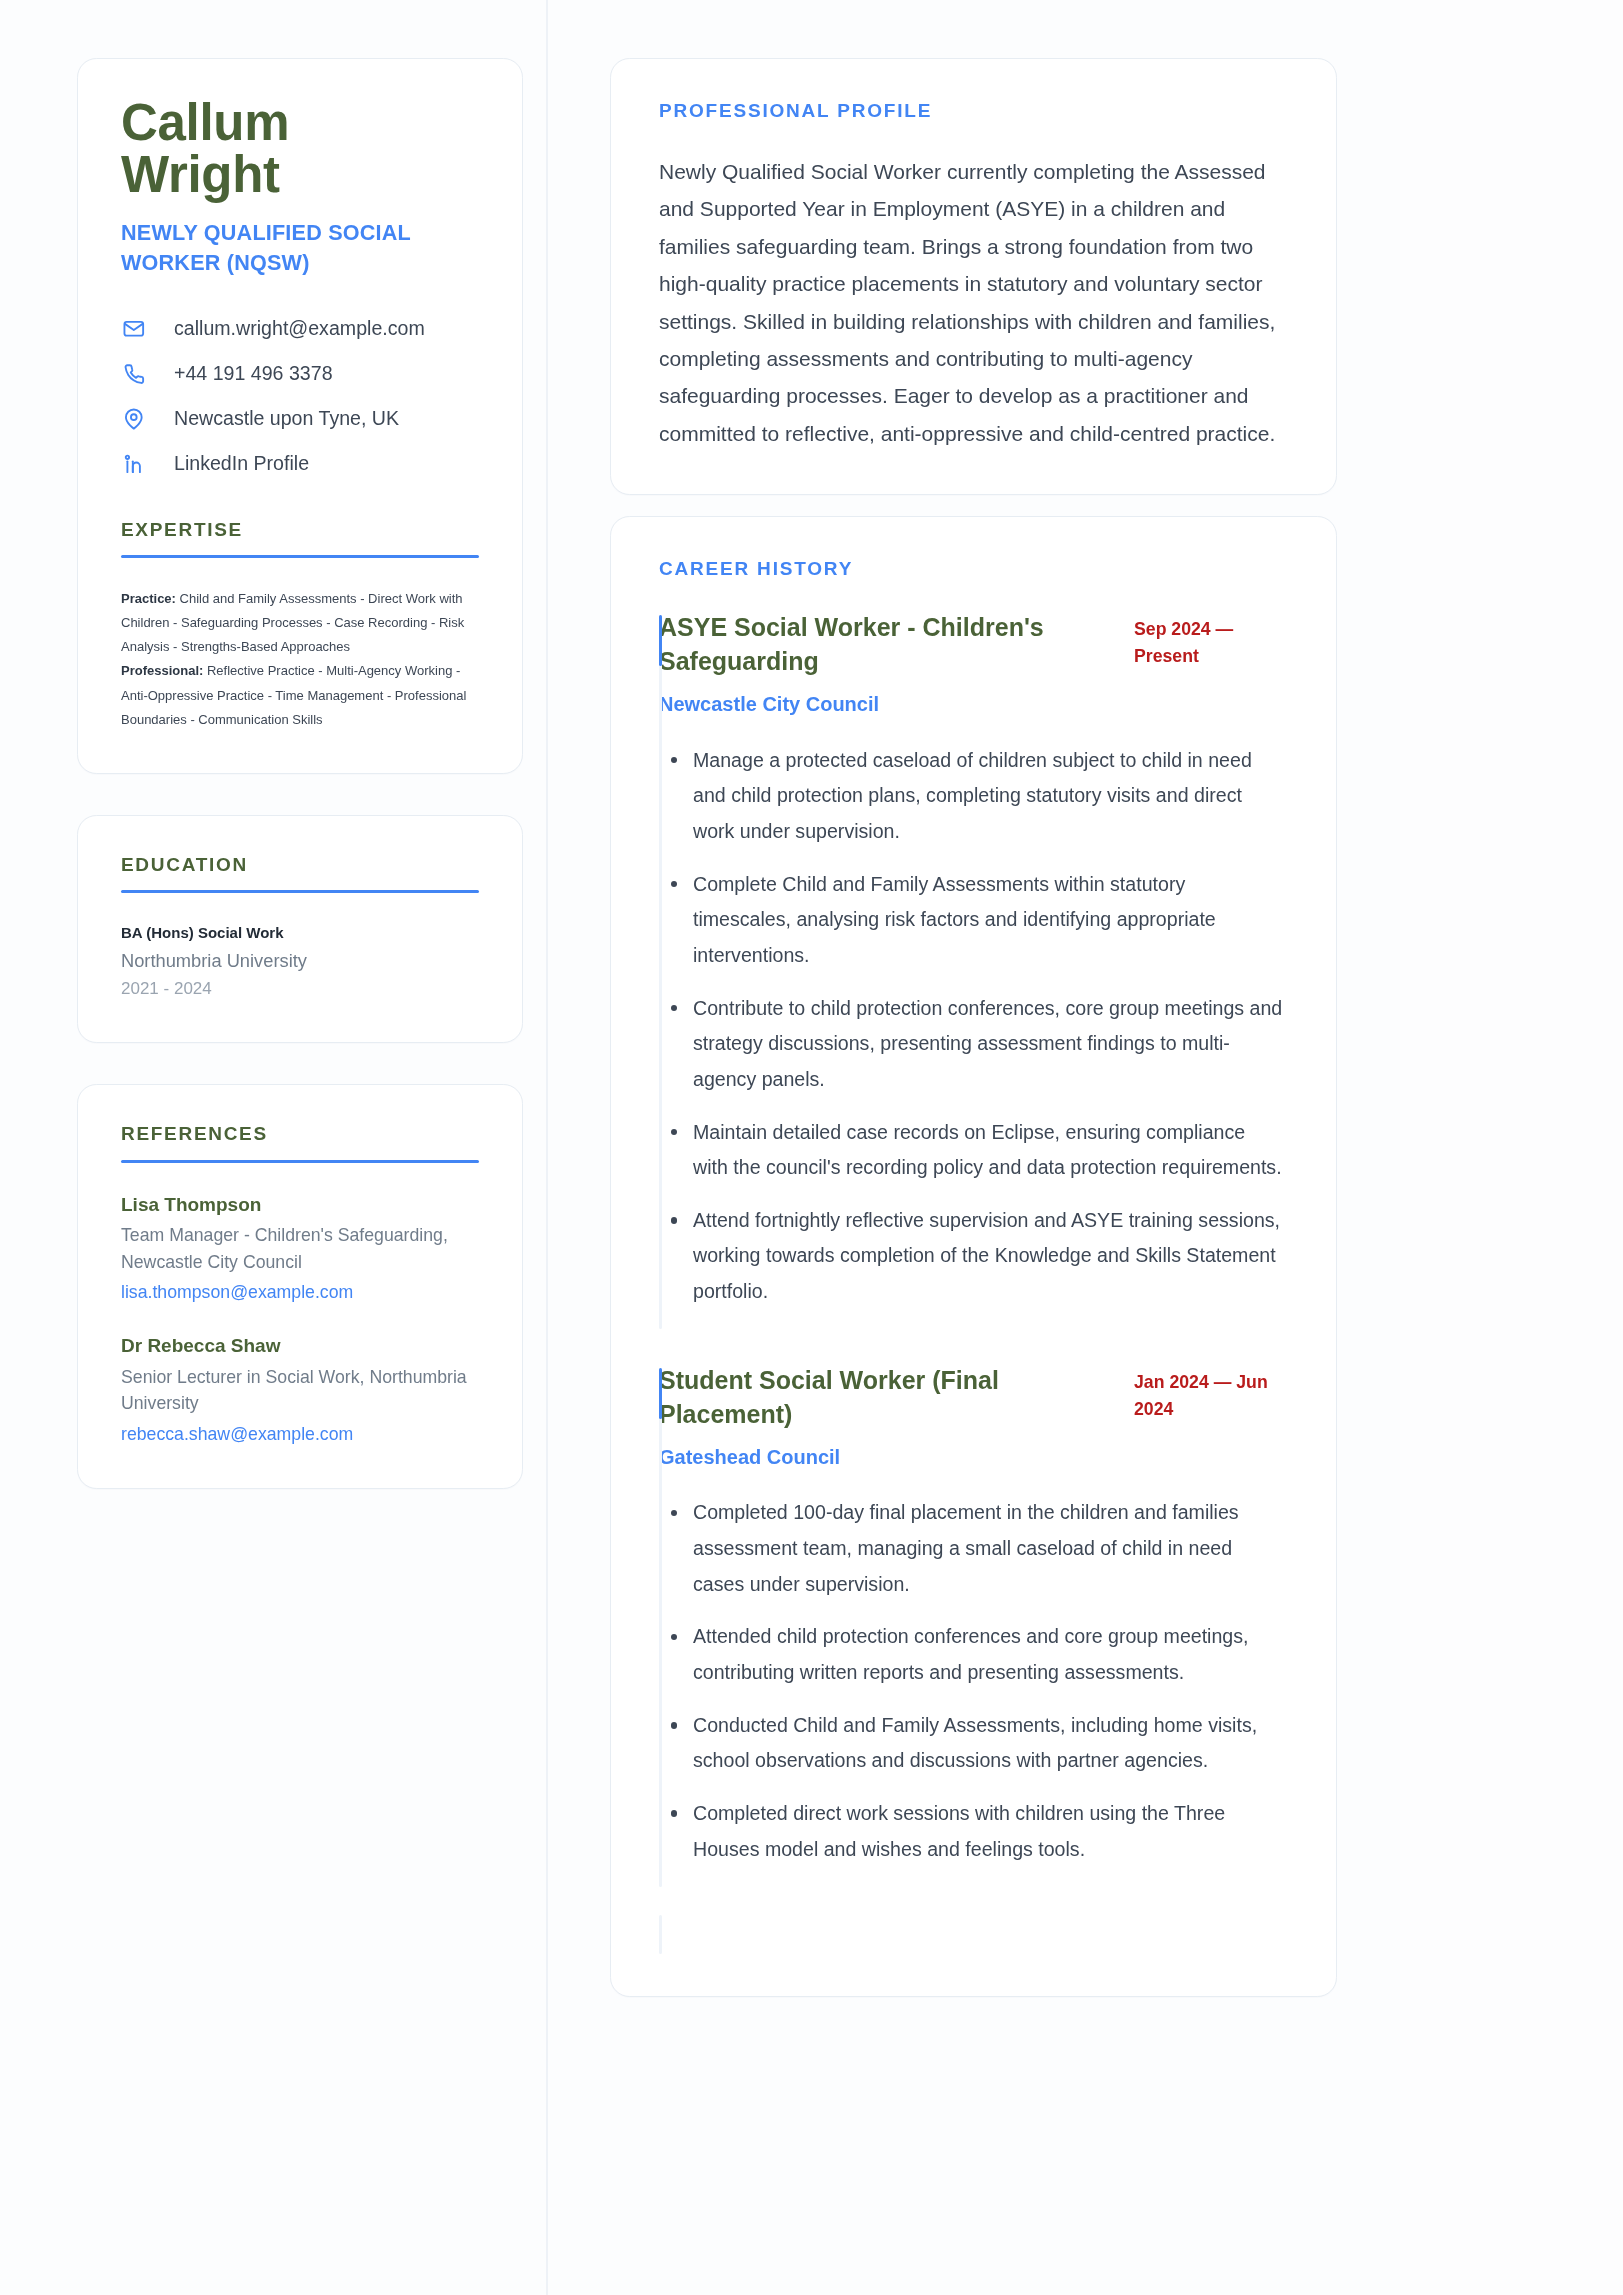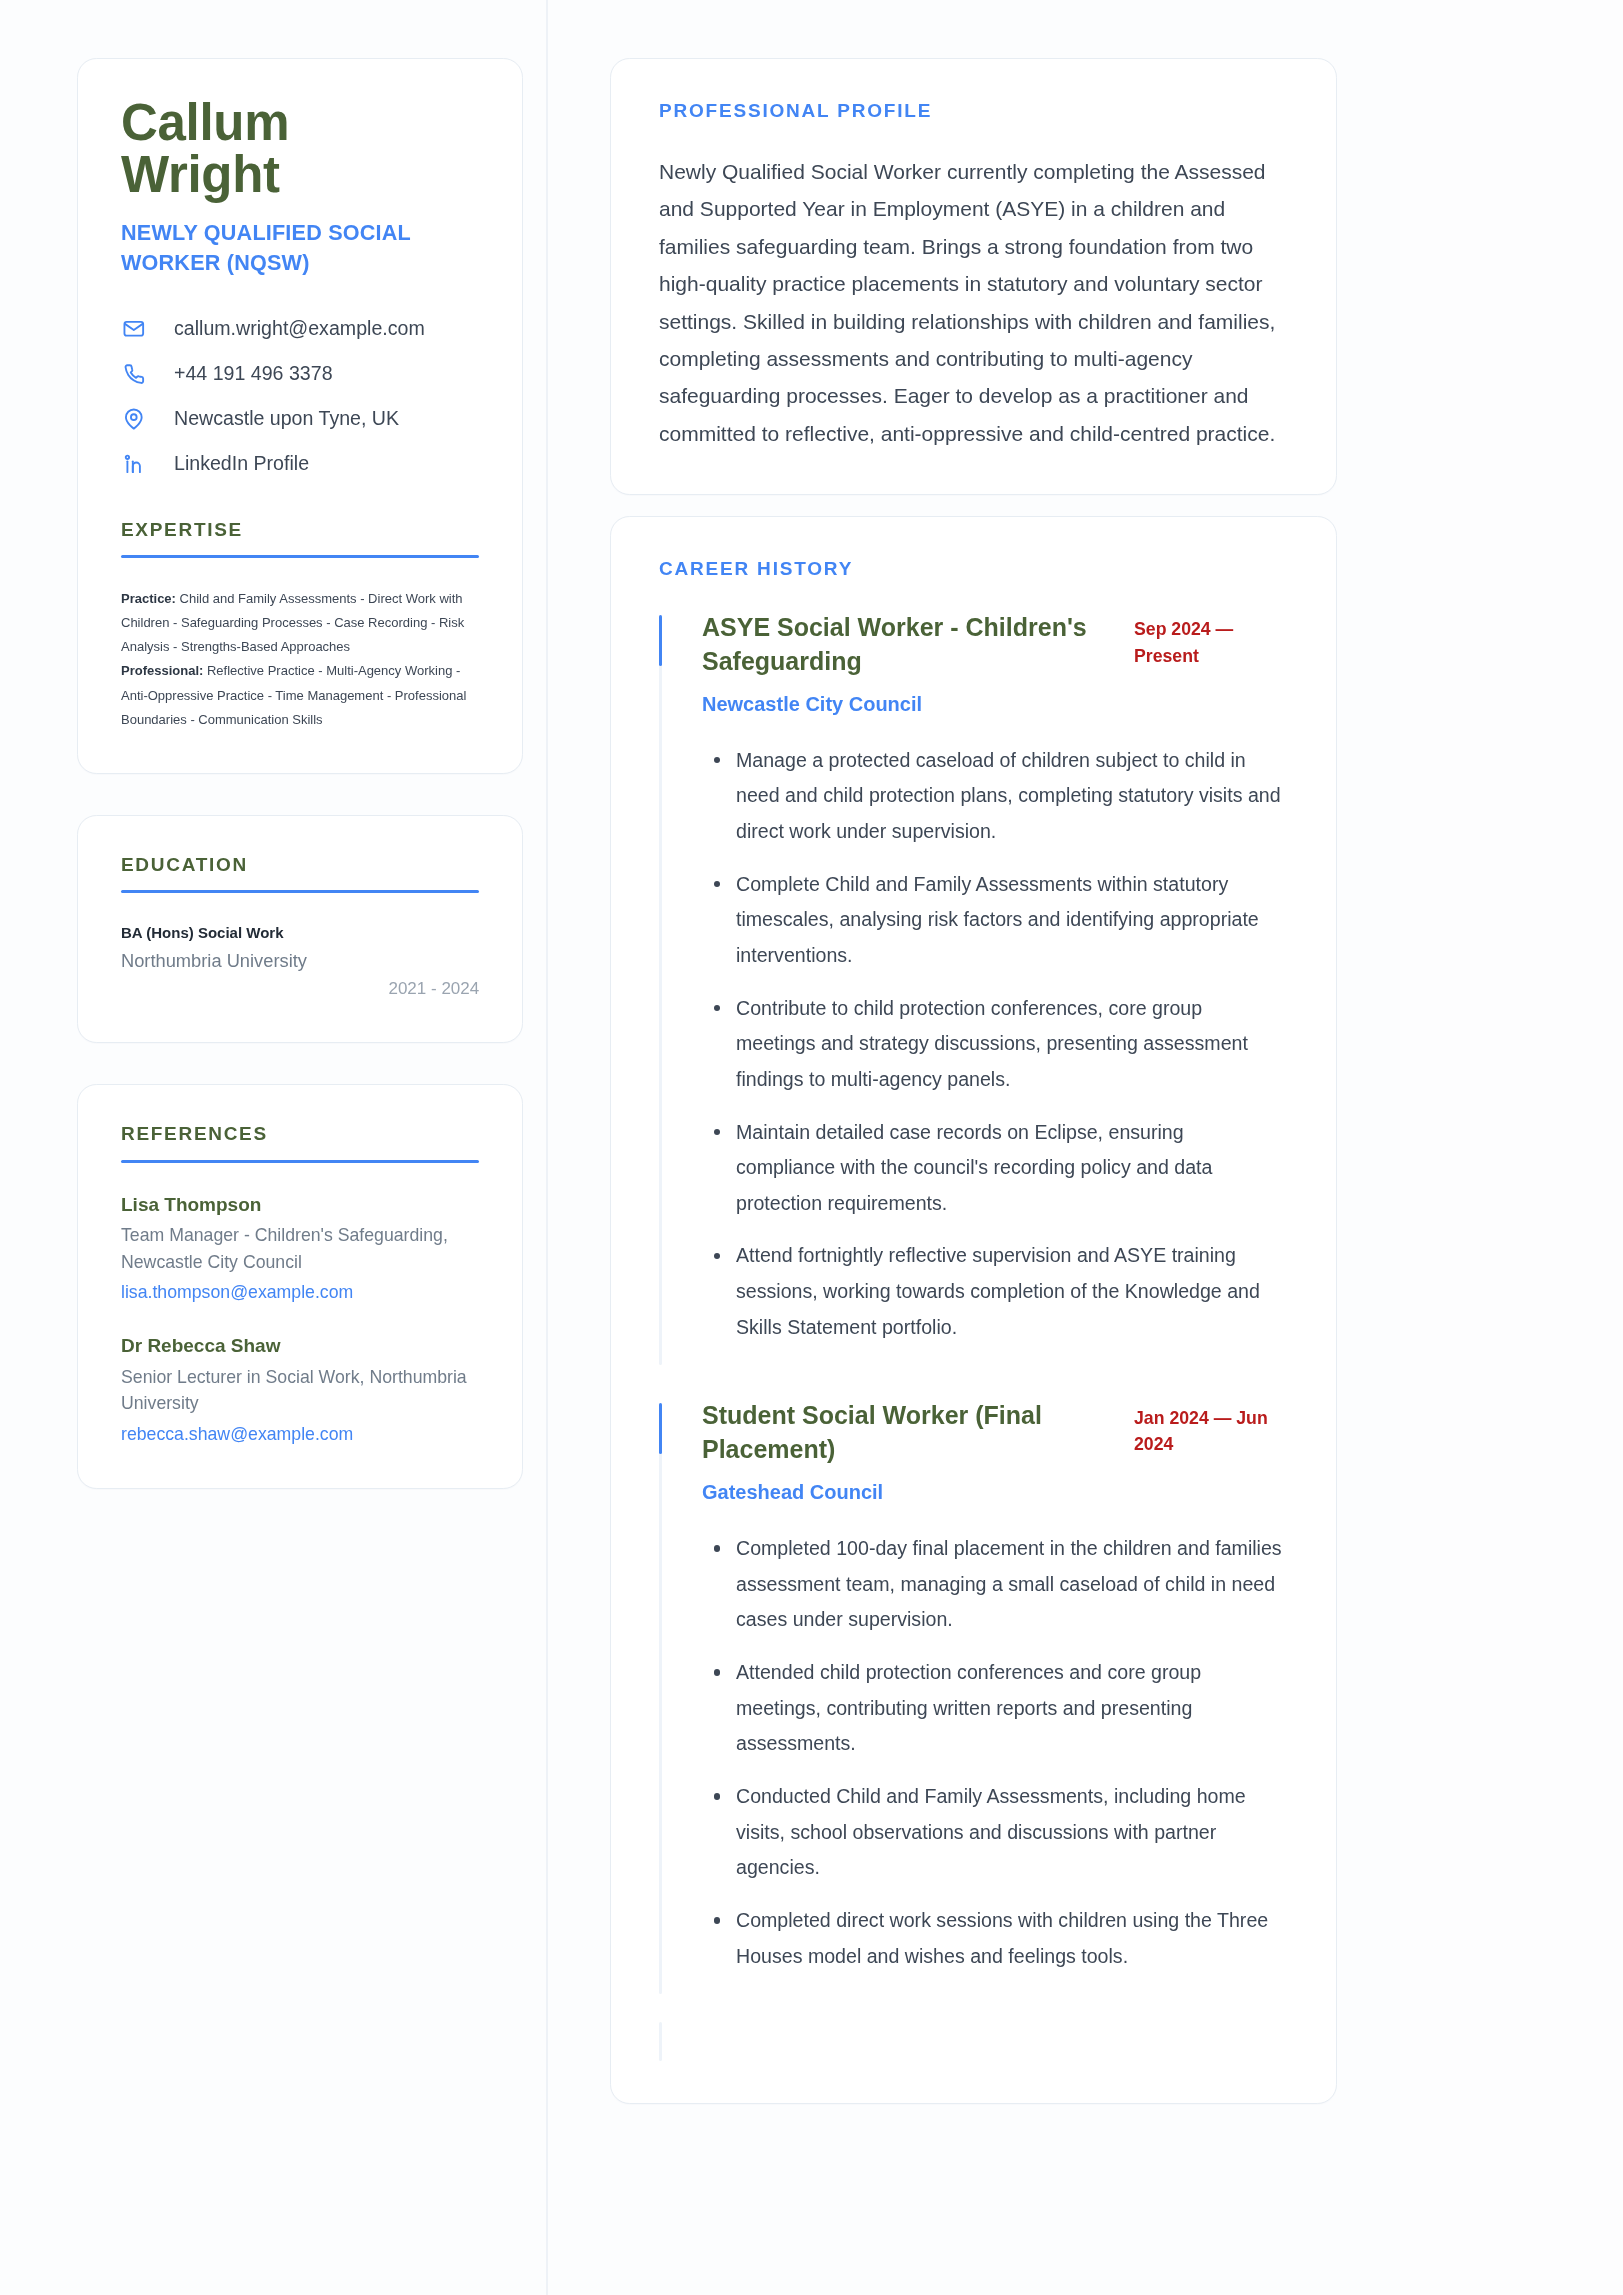--- a/index.html
+++ b/index.html
@@ -145,21 +145,20 @@
   .edu-inst {
     font-size: 18.3px;
     color: #707c8a;
     line-height: 1.45;
   }
   .edu-date {
     font-size: 17px;
     color: #9aa4b0;
     line-height: 1.5;
     margin-top: 1.3px;
-    text-align: right;
   }
 
   
   .ref-item + .ref-item { margin-top: 27.5px; }
   .ref-name {
     font-size: 19px;
     font-weight: 700;
     color: #4a6237;
     line-height: 1.4;
     margin-bottom: 3.9px;
@@ -177,21 +176,21 @@
   }
 
   
   .profile-text {
     font-size: 21px;
     line-height: 1.78;
     color: #3d4755;
   }
 
   
-  .job { position: relative; padding-left: 43px; }
+  .job { position: relative; }
   .job + .job { margin-top: 54px; }
   .job::before {
     content: "";
     position: absolute;
     left: 0; top: 3.9px; bottom: -19.6px;
     width: 3.3px;
     background: #eef3f9;
     border-radius: 2px;
   }
   .job::after {

